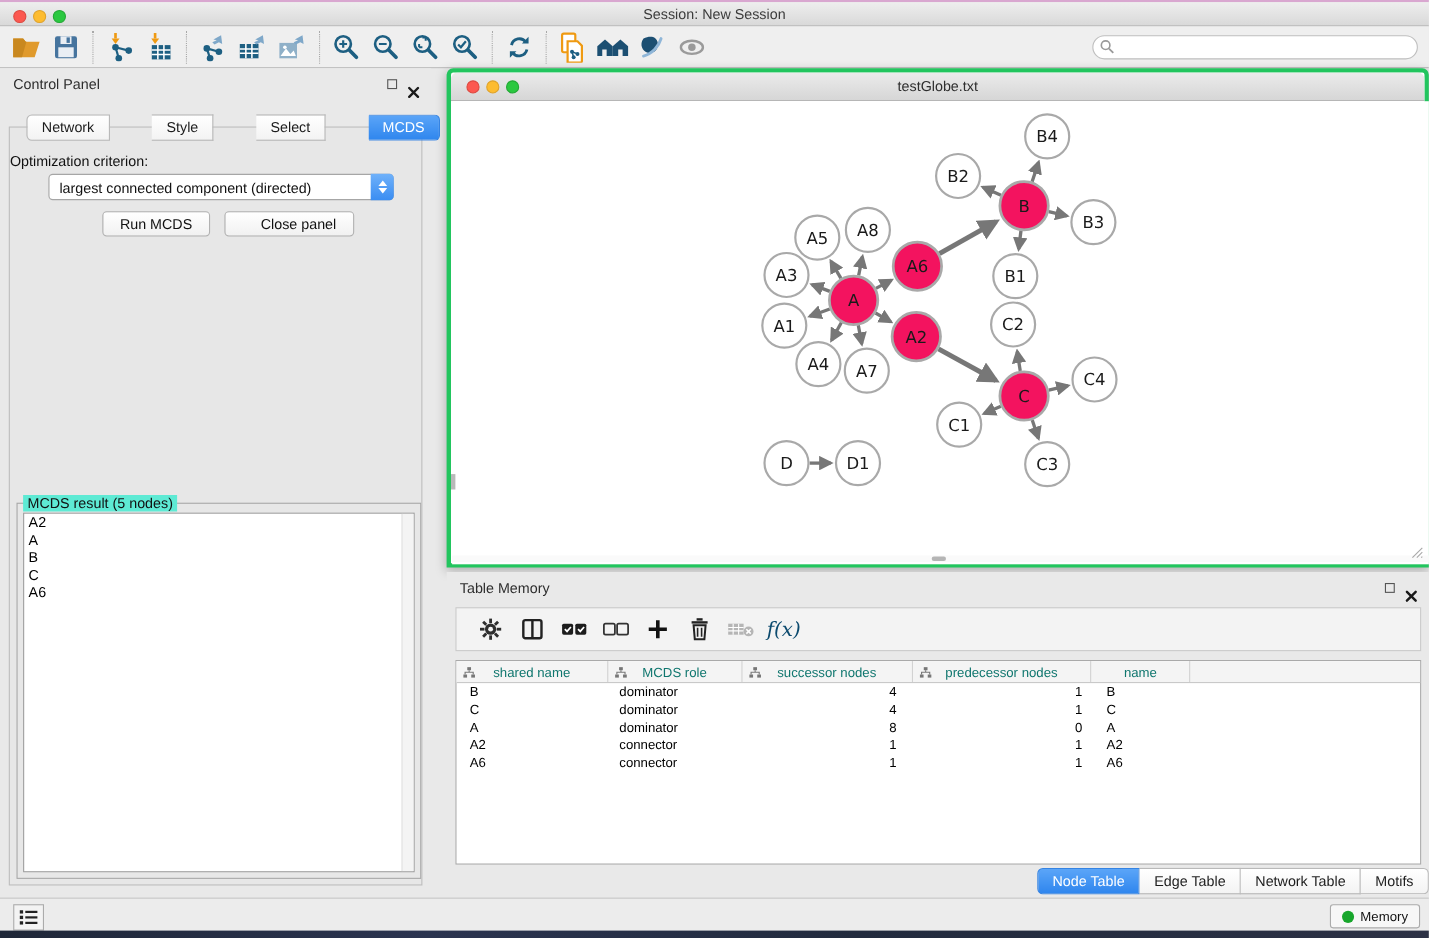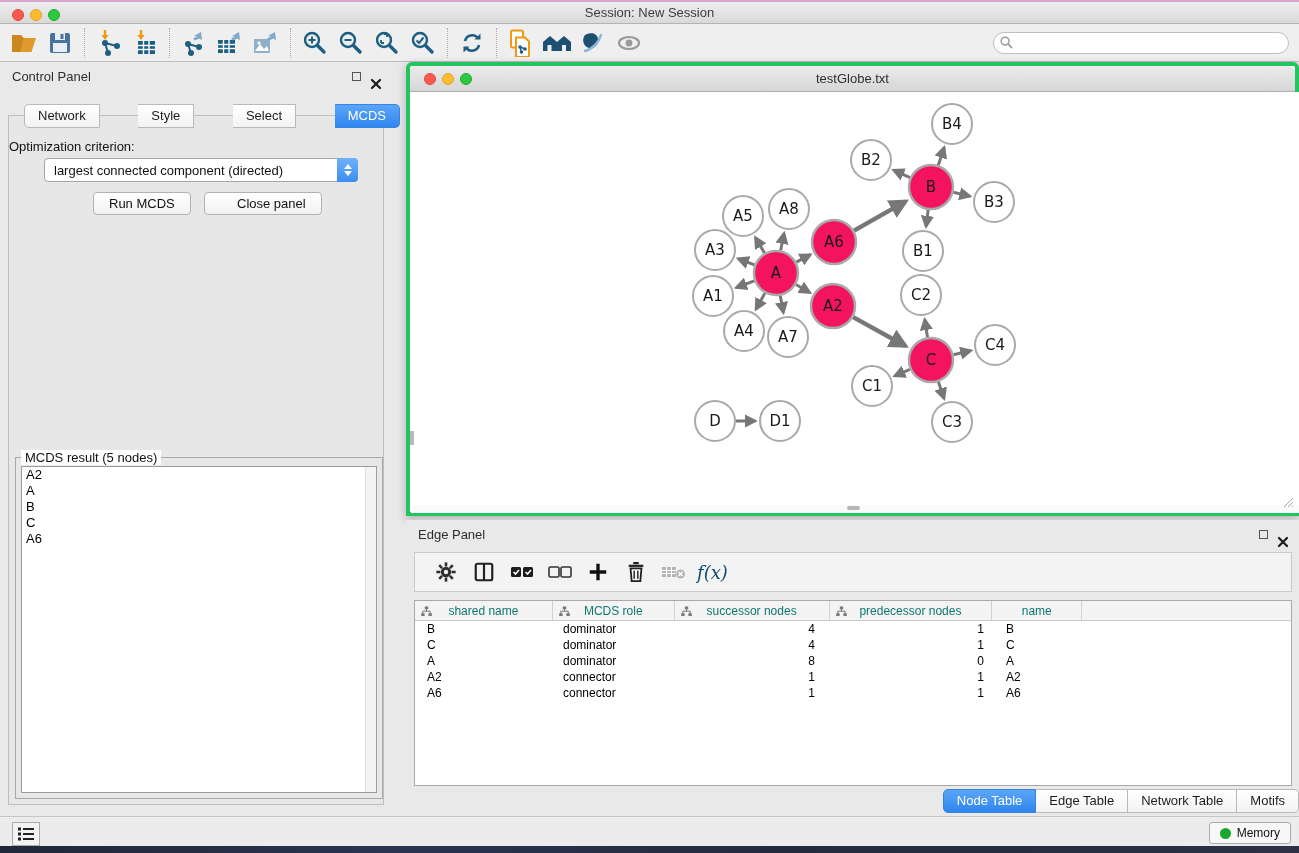--- a/index.html
+++ b/index.html
@@ -46,21 +46,21 @@
   .cp-select .sel-text { flex:1; padding-left:9px; font-size:13px; color:#111; white-space:nowrap; overflow:hidden; }
   .cp-select .stepper { width:21px; height:24px; margin:-1px -1px -1px 0; border-radius:0 4px 4px 0;
     background:linear-gradient(#6fb1fa,#3a8df2); display:flex; flex-direction:column; align-items:center; justify-content:center; gap:2px; }
   .arr-up { width:0;height:0;border-left:4px solid transparent;border-right:4px solid transparent;border-bottom:5px solid #fff; }
   .arr-dn { width:0;height:0;border-left:4px solid transparent;border-right:4px solid transparent;border-top:5px solid #fff; }
   .btn { position:absolute; height:23px; background:linear-gradient(#ffffff,#f1f1f1); border:1px solid #b2b2b2;
     border-radius:4px; font-size:13px; color:#111; padding:0 15px; line-height:21px; text-align:center; }
   .btn.run { left:84px; top:76px; }
   .btn.closep { left:195px; top:76px;padding-left:32px; }
   .groupbox { position:absolute; left:6px; top:341px; width:368px; height:342px; border:1px solid #a8a8a8; background:#e7e7e7; }
-  .groupbox .legend { position:absolute; left:5px; top:-8px; background:#ffffff; padding:0 4px; font-size:13px; color:#111; }
+  .groupbox .legend { position:absolute; left:5px; top:-8px; background:#5eead4; padding:0 4px; font-size:13px; color:#111; }
   .result-list { position:absolute; left:5px; top:8px; right:5px; bottom:5px; background:#fff; border:1px solid #9c9c9c; overflow:hidden; }
   .result-scroll { position:absolute; right:0; top:0; bottom:0; width:11px; background:#f4f4f4; border-left:1px solid #e2e2e2; }
   .result-item { font-size:13px; line-height:16px; padding-left:4px; color:#000; }
 
   
   .net-window { position:absolute; left:406px; top:62px; width:893px; height:454px;
     background:#fff; border:4px solid #22c55e; border-radius:6px 6px 0 0;
     box-shadow:0 3px 10px rgba(0,0,0,0.25); }
   .net-titlebar { position:relative; height:26px; background:linear-gradient(#ebebeb,#d6d6d6);
     border-bottom:1px solid #aeaeae; border-radius:6px 6px 0 0; }
@@ -443,21 +443,21 @@
             <line x1="3" y1="12" x2="12" y2="3"></line>
             <line x1="7" y1="12" x2="12" y2="7"></line>
             <line x1="11" y1="12" x2="12" y2="11"></line>
           </g>
         </svg>
     </span>
   </div>
 
   <div class="table-panel">
     <div class="panel-head">
-      <span>Edge Panel</span>
+      <span>Table Memory</span>
       <span class="float-ic"></span>
       <span class="close-ic">
         <svg width="12" height="12" viewBox="0 0 12 12">
             <path d="M2 2l8 8M10 2l-8 8" stroke="#1a1a1a" stroke-width="2.2" stroke-linecap="round"></path>
           </svg>
       </span>
     </div>
     <div class="tp-toolbar">
       <span class="tp-ic">
         <svg width="22" height="22" viewBox="0 0 24 24">

